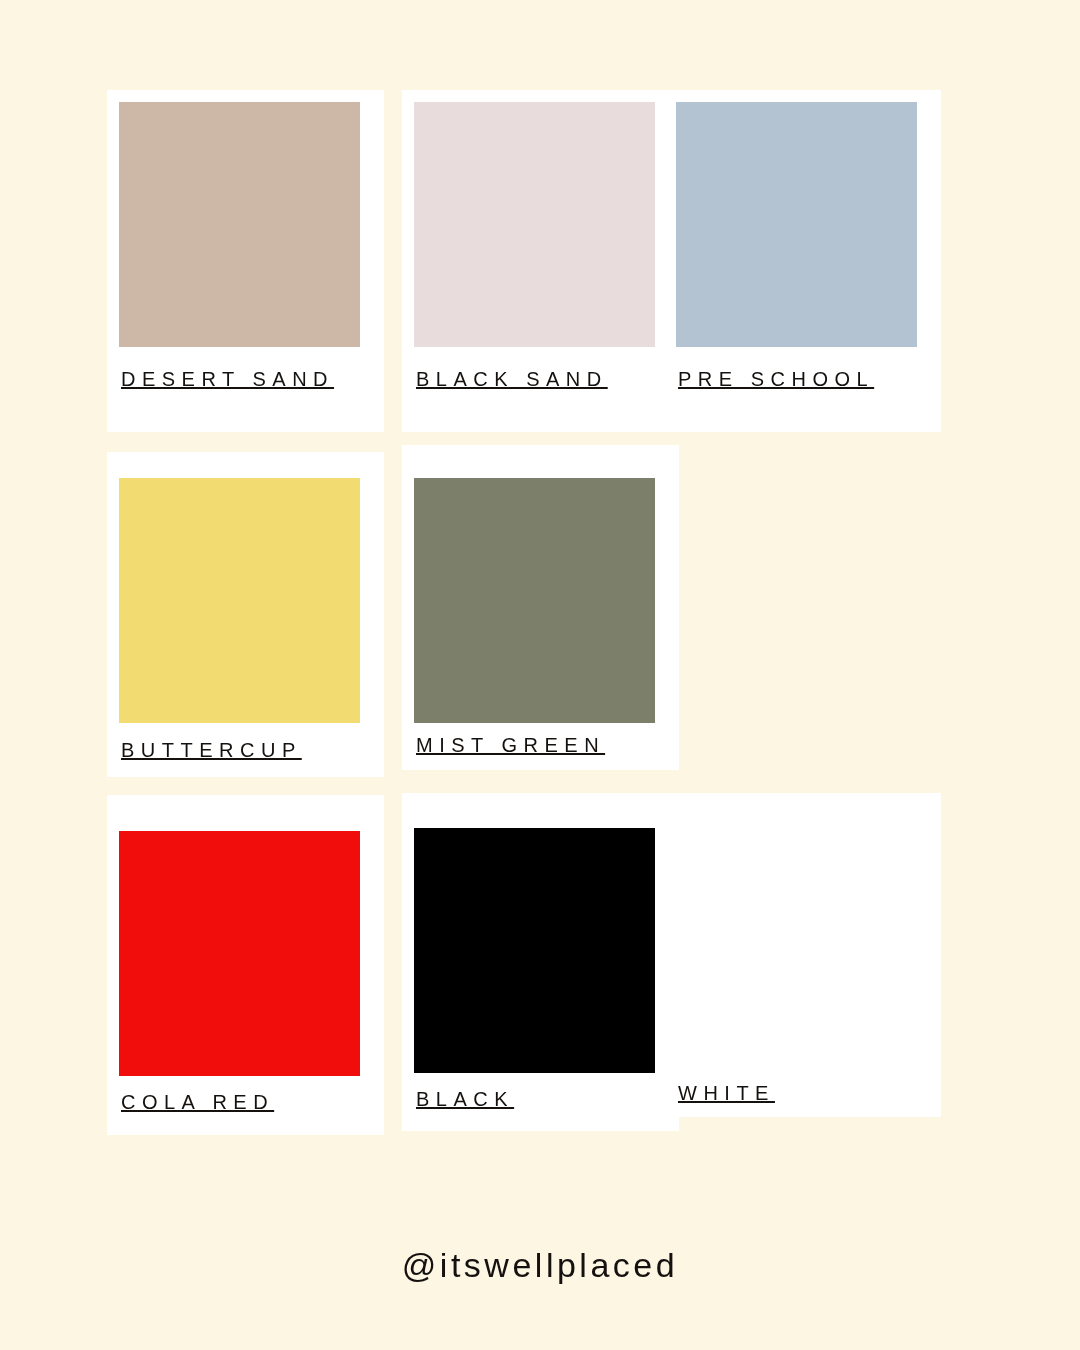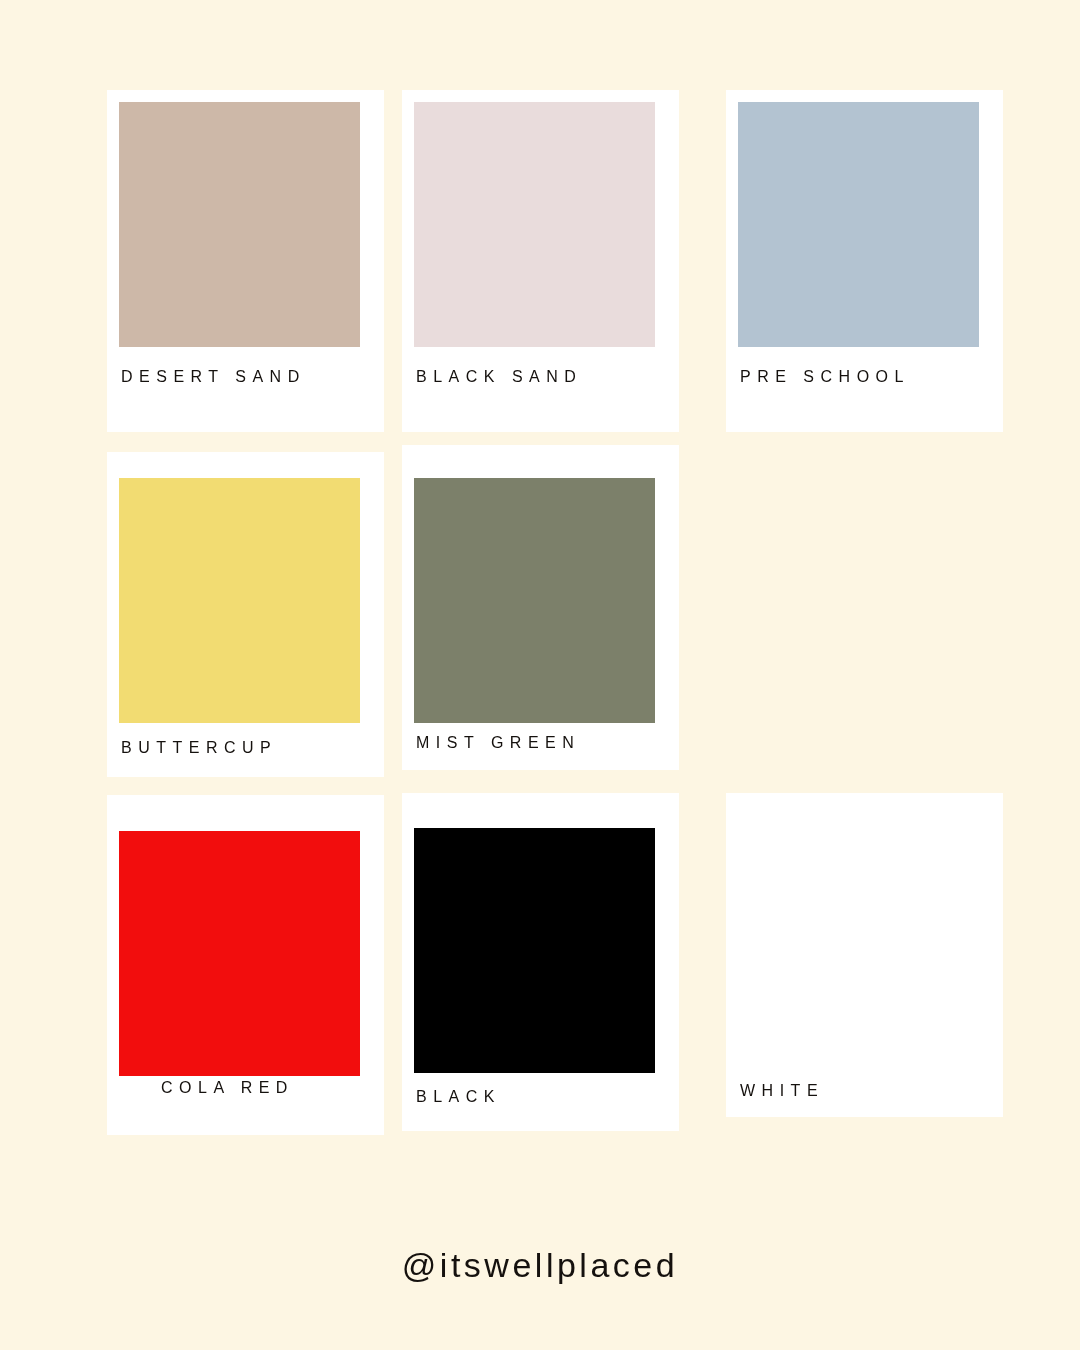--- a/index.html
+++ b/index.html
@@ -32,36 +32,37 @@
   .swatch-chip {
     position: absolute;
     left: 12px;
     top: 12px;
   }
 
   .swatch-label {
     position: absolute;
     left: 14px;
     font-family: "Liberation Sans", sans-serif;
-    font-size: 16px;
+    font-size: 20px;
     font-weight: 400;
     letter-spacing: 6.5px;
     color: #15110E;
     white-space: nowrap;
     line-height: 1;
+    text-decoration: underline;
   }
 
   
   .card-r1 { top: 90px; width: 277px; height: 342px; }
   .card-r1 .swatch-chip { width: 241px; height: 245px; }
   .card-r1 .swatch-label { top: 279px; }
 
   .card-c1 { left: 107px; }
   .card-c2 { left: 402px; }
-  .card-c3 { left: 726px; }
+  .card-c3 { left: 664px; }
 
   
   .card-r2 { width: 277px; }
   .card-r2 .swatch-chip { width: 241px; height: 245px; }
 
   .card-r2.pos-a { top: 452px; height: 325px; }
   .card-r2.pos-a .swatch-chip { top: 26px; }
   .card-r2.pos-a .swatch-label { top: 288px; }
 
   .card-r2.pos-b { top: 445px; height: 325px; }
@@ -71,21 +72,21 @@
   .card-r2.pos-c { top: 448px; height: 327px; }
   .card-r2.pos-c .swatch-chip { top: 30px; }
   .card-r2.pos-c .swatch-label { top: 290px; }
 
   
   .card-r3 { width: 277px; }
   .card-r3 .swatch-chip { width: 241px; height: 245px; }
 
   .card-r3.pos-a { top: 795px; height: 340px; }
   .card-r3.pos-a .swatch-chip { top: 36px; }
-  .card-r3.pos-a .swatch-label { top: 285px; margin-left: 40px; }
+  .card-r3.pos-a .swatch-label { top: 297px; }
 
   .card-r3.pos-b { top: 793px; height: 338px; }
   .card-r3.pos-b .swatch-chip { top: 35px; }
   .card-r3.pos-b .swatch-label { top: 296px; }
 
   .card-r3.pos-c { top: 793px; height: 324px; }
   .card-r3.pos-c .swatch-chip { top: 35px; }
   .card-r3.pos-c .swatch-label { top: 290px; }
 
   #handle {

